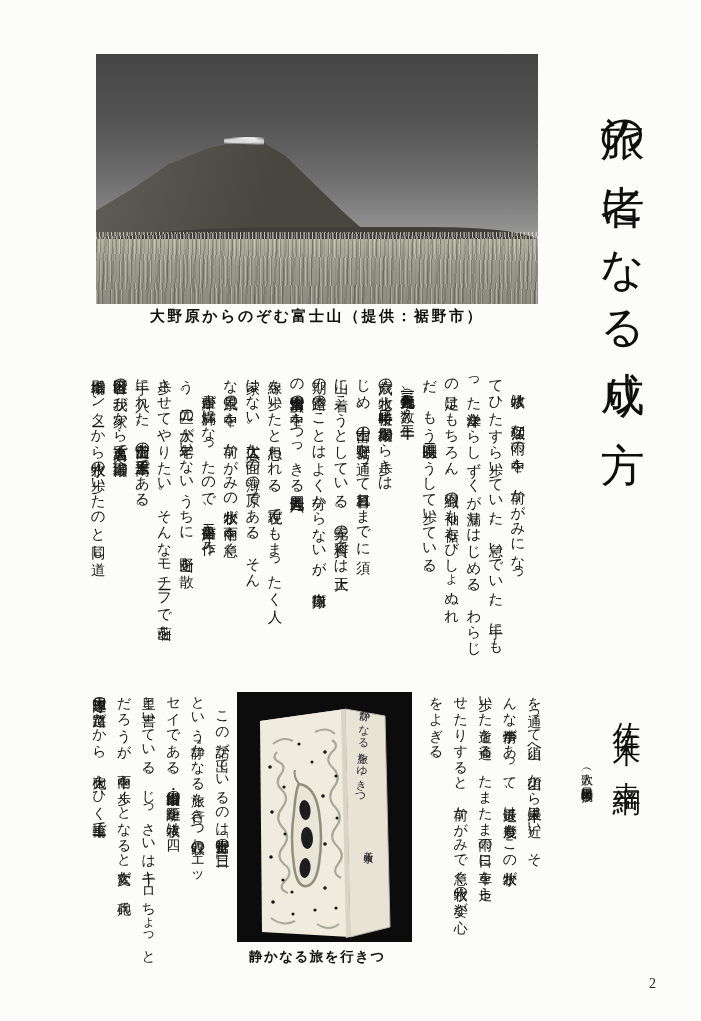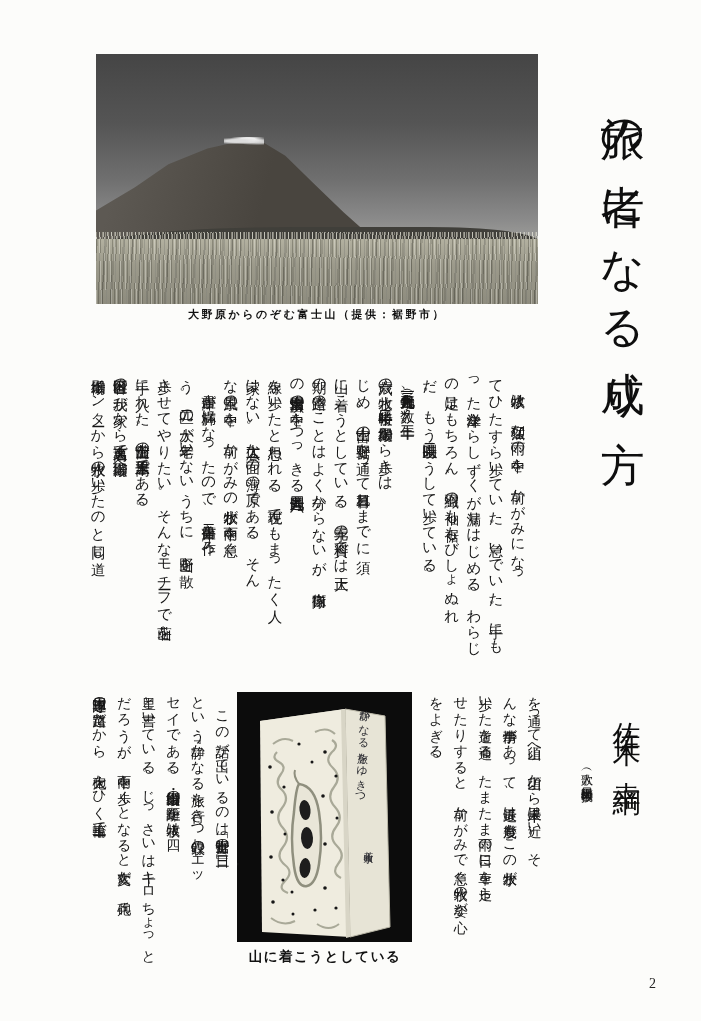--- a/index.html
+++ b/index.html
@@ -37,21 +37,21 @@
   .fuji-grass-fringe { position:absolute; left:0; bottom:24%; width:100%; height:5%;
     background:
       repeating-linear-gradient(86deg, rgba(245,245,235,.55) 0 1px, transparent 1px 4px),
       repeating-linear-gradient(94deg, rgba(200,198,180,.5) 0 1px, transparent 1px 3px);
     filter:blur(.4px); }
 
   .photo-caption {
     position:absolute; text-align:center; font-weight:bold; color:#111;
     font-family:"Liberation Sans","DejaVu Sans",sans-serif;
   }
-  .fuji-caption { left:96px; top:307px; width:442px; font-size:11px; letter-spacing:2.5px; }
+  .fuji-caption { left:96px; top:307px; width:442px; font-size:15px; letter-spacing:2.5px; }
 
   
   .main-title { position:absolute; left:593px; top:82px; height:500px;
     font-size:44px; letter-spacing:9px; color:#0e0e0e; }
   .author-name { position:absolute; left:607px; top:700px;
     font-size:28px; letter-spacing:8px; color:#0e0e0e; }
   .author-affil { position:absolute; left:578px; top:764px; font-size:12px; letter-spacing:.5px; }
 
   
   .tblock { position:absolute; writing-mode:vertical-rl; text-orientation:mixed; }
@@ -179,17 +179,17 @@
         <circle cx="99" cy="216" r="1.6"></circle>
           <circle cx="62" cy="52" r="1.6"></circle>
           <circle cx="75" cy="70" r="1.5"></circle>
         <circle cx="55" cy="200" r="1.5"></circle>
           <circle cx="78" cy="218" r="1.6"></circle>
       </g>
     </svg>
     <div class="spine-title vtext">静かなる旅をゆきつゝ</div>
     <div class="spine-author vtext">若山牧水</div>
   </div>
-  <div class="photo-caption book-caption">山に着こうとしている</div>
+  <div class="photo-caption book-caption">静かなる旅を行きつゝ</div>
 
   <div class="page-number">2</div>
 
 </div>
 
 </body></html>

